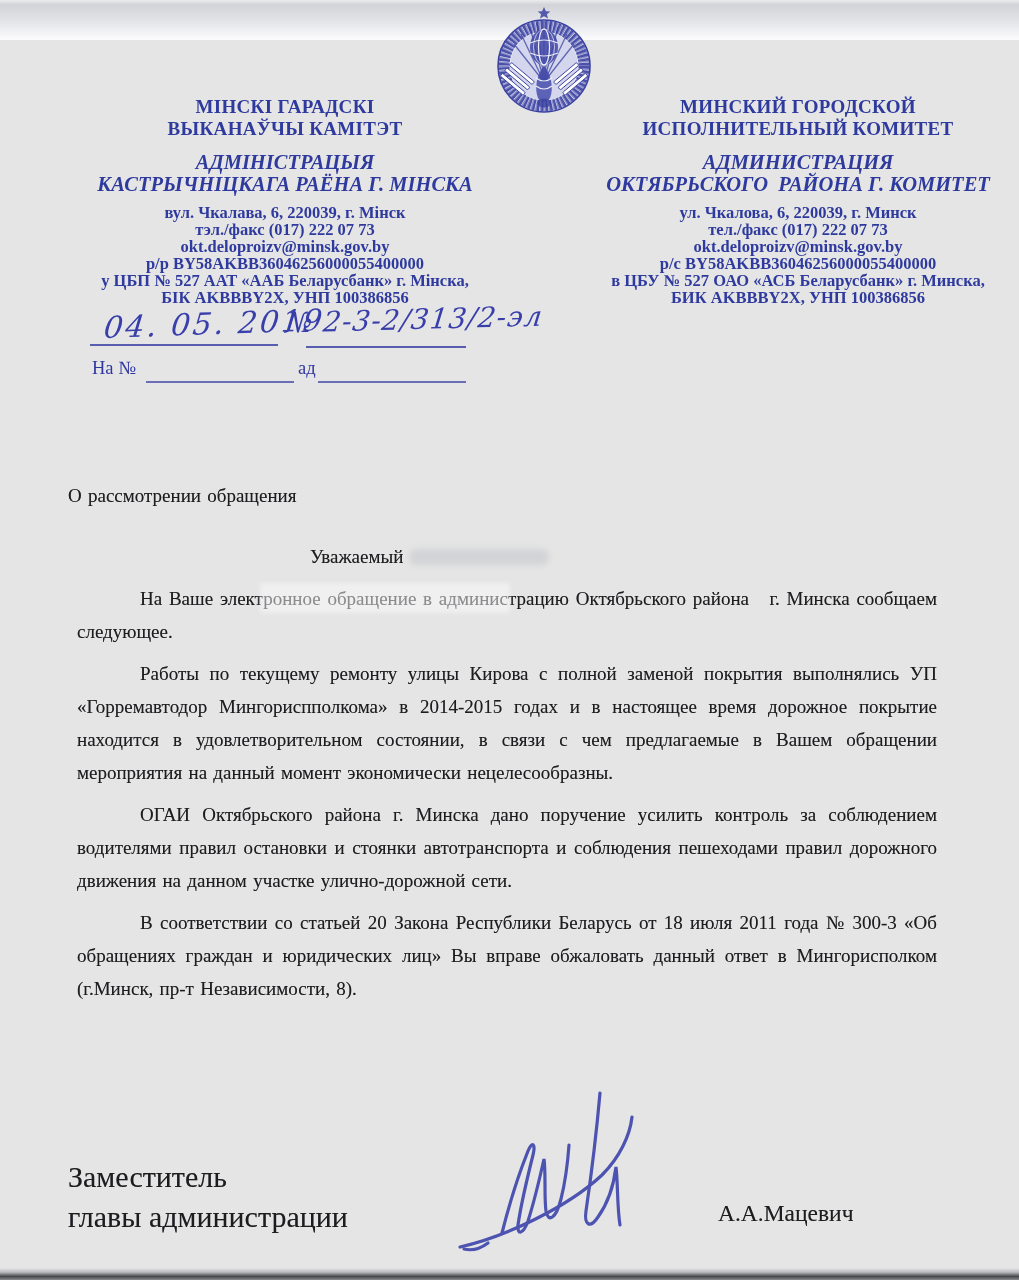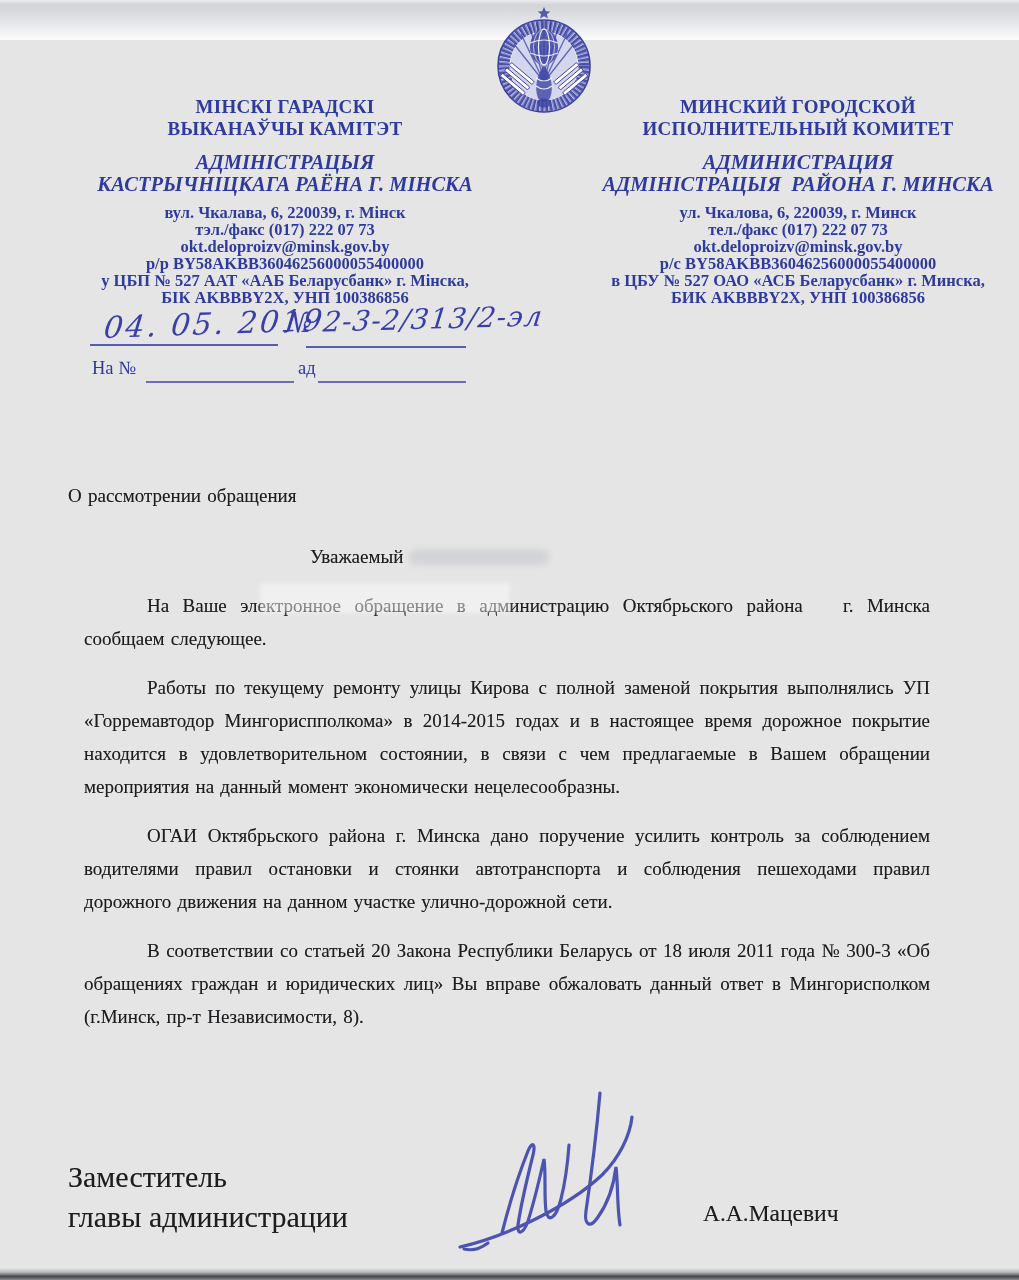--- a/index.html
+++ b/index.html
@@ -46,30 +46,30 @@
     font-size:19px; line-height:33px; color:#1d1d20; word-spacing:1.5px;
     text-shadow:0 0 .5px rgba(20,20,25,.4);
   }
   .subject { margin-bottom:28px; }
   .salutation { text-indent:242px; }
   .smudge {
     display:inline-block; width:140px; height:16px; margin-left:6px;
     border-radius:8px; background:rgba(130,135,150,.18); filter:blur(3px);
     vertical-align:-2px;
   }
-  .para { margin:16px; text-align:justify; text-indent:63px; }
+  .para { margin:9px; text-align:justify; text-indent:63px; }
   .fade-artifact {
     position:absolute; left:260px; top:583px; width:250px; height:30px;
     background:rgba(252,252,253,.5); filter:blur(2px); pointer-events:none;
   }
   
   .sig-line { position:absolute; left:68px; font-size:30px; color:#1d1d20; text-shadow:0 0 .5px rgba(20,20,25,.4); }
   .sig-line1 { top:1160px; }
   .sig-line2 { top:1200px;text-align:right; }
-  .sig-name  { position:absolute; left:703px; top:1200px; font-size:23.5px; color:#1d1d20; text-shadow:0 0 .5px rgba(20,20,25,.4); }
+  .sig-name  { position:absolute; left:718px; top:1200px; font-size:23.5px; color:#1d1d20; text-shadow:0 0 .5px rgba(20,20,25,.4); }
   .signature { position:absolute; left:450px; top:1085px; }
 </style>
 </head>
 <body>
 
 <div class="page">
 
   <div class="scan-top"></div>
 
   <svg class="emblem" width="116" height="110" viewBox="0 0 116 110">
@@ -129,21 +129,21 @@
     </div>
   </div>
 
   <div class="lh-col lh-right">
     <div class="lh-org">
       <div>МИНСКИЙ ГОРОДСКОЙ</div>
       <div>ИСПОЛНИТЕЛЬНЫЙ КОМИТЕТ</div>
     </div>
     <div class="lh-admin">
       <div>АДМИНИСТРАЦИЯ</div>
-      <div>АДМІНІСТРАЦЫЯ  РАЙОНА Г. МИНСКА</div>
+      <div>ОКТЯБРЬСКОГО  РАЙОНА Г. КОМИТЕТ</div>
     </div>
     <div class="lh-addr">
       <div>ул. Чкалова, 6, 220039, г. Минск</div>
       <div>тел./факс (017) 222 07 73</div>
       <div class="email">okt.deloproizv@minsk.gov.by</div>
       <div>р/с BY58AKBB36046256000055400000</div>
       <div>в ЦБУ № 527 ОАО «АСБ Беларусбанк» г. Минска,</div>
       <div>БИК AKBBBY2X, УНП 100386856</div>
     </div>
   </div>

